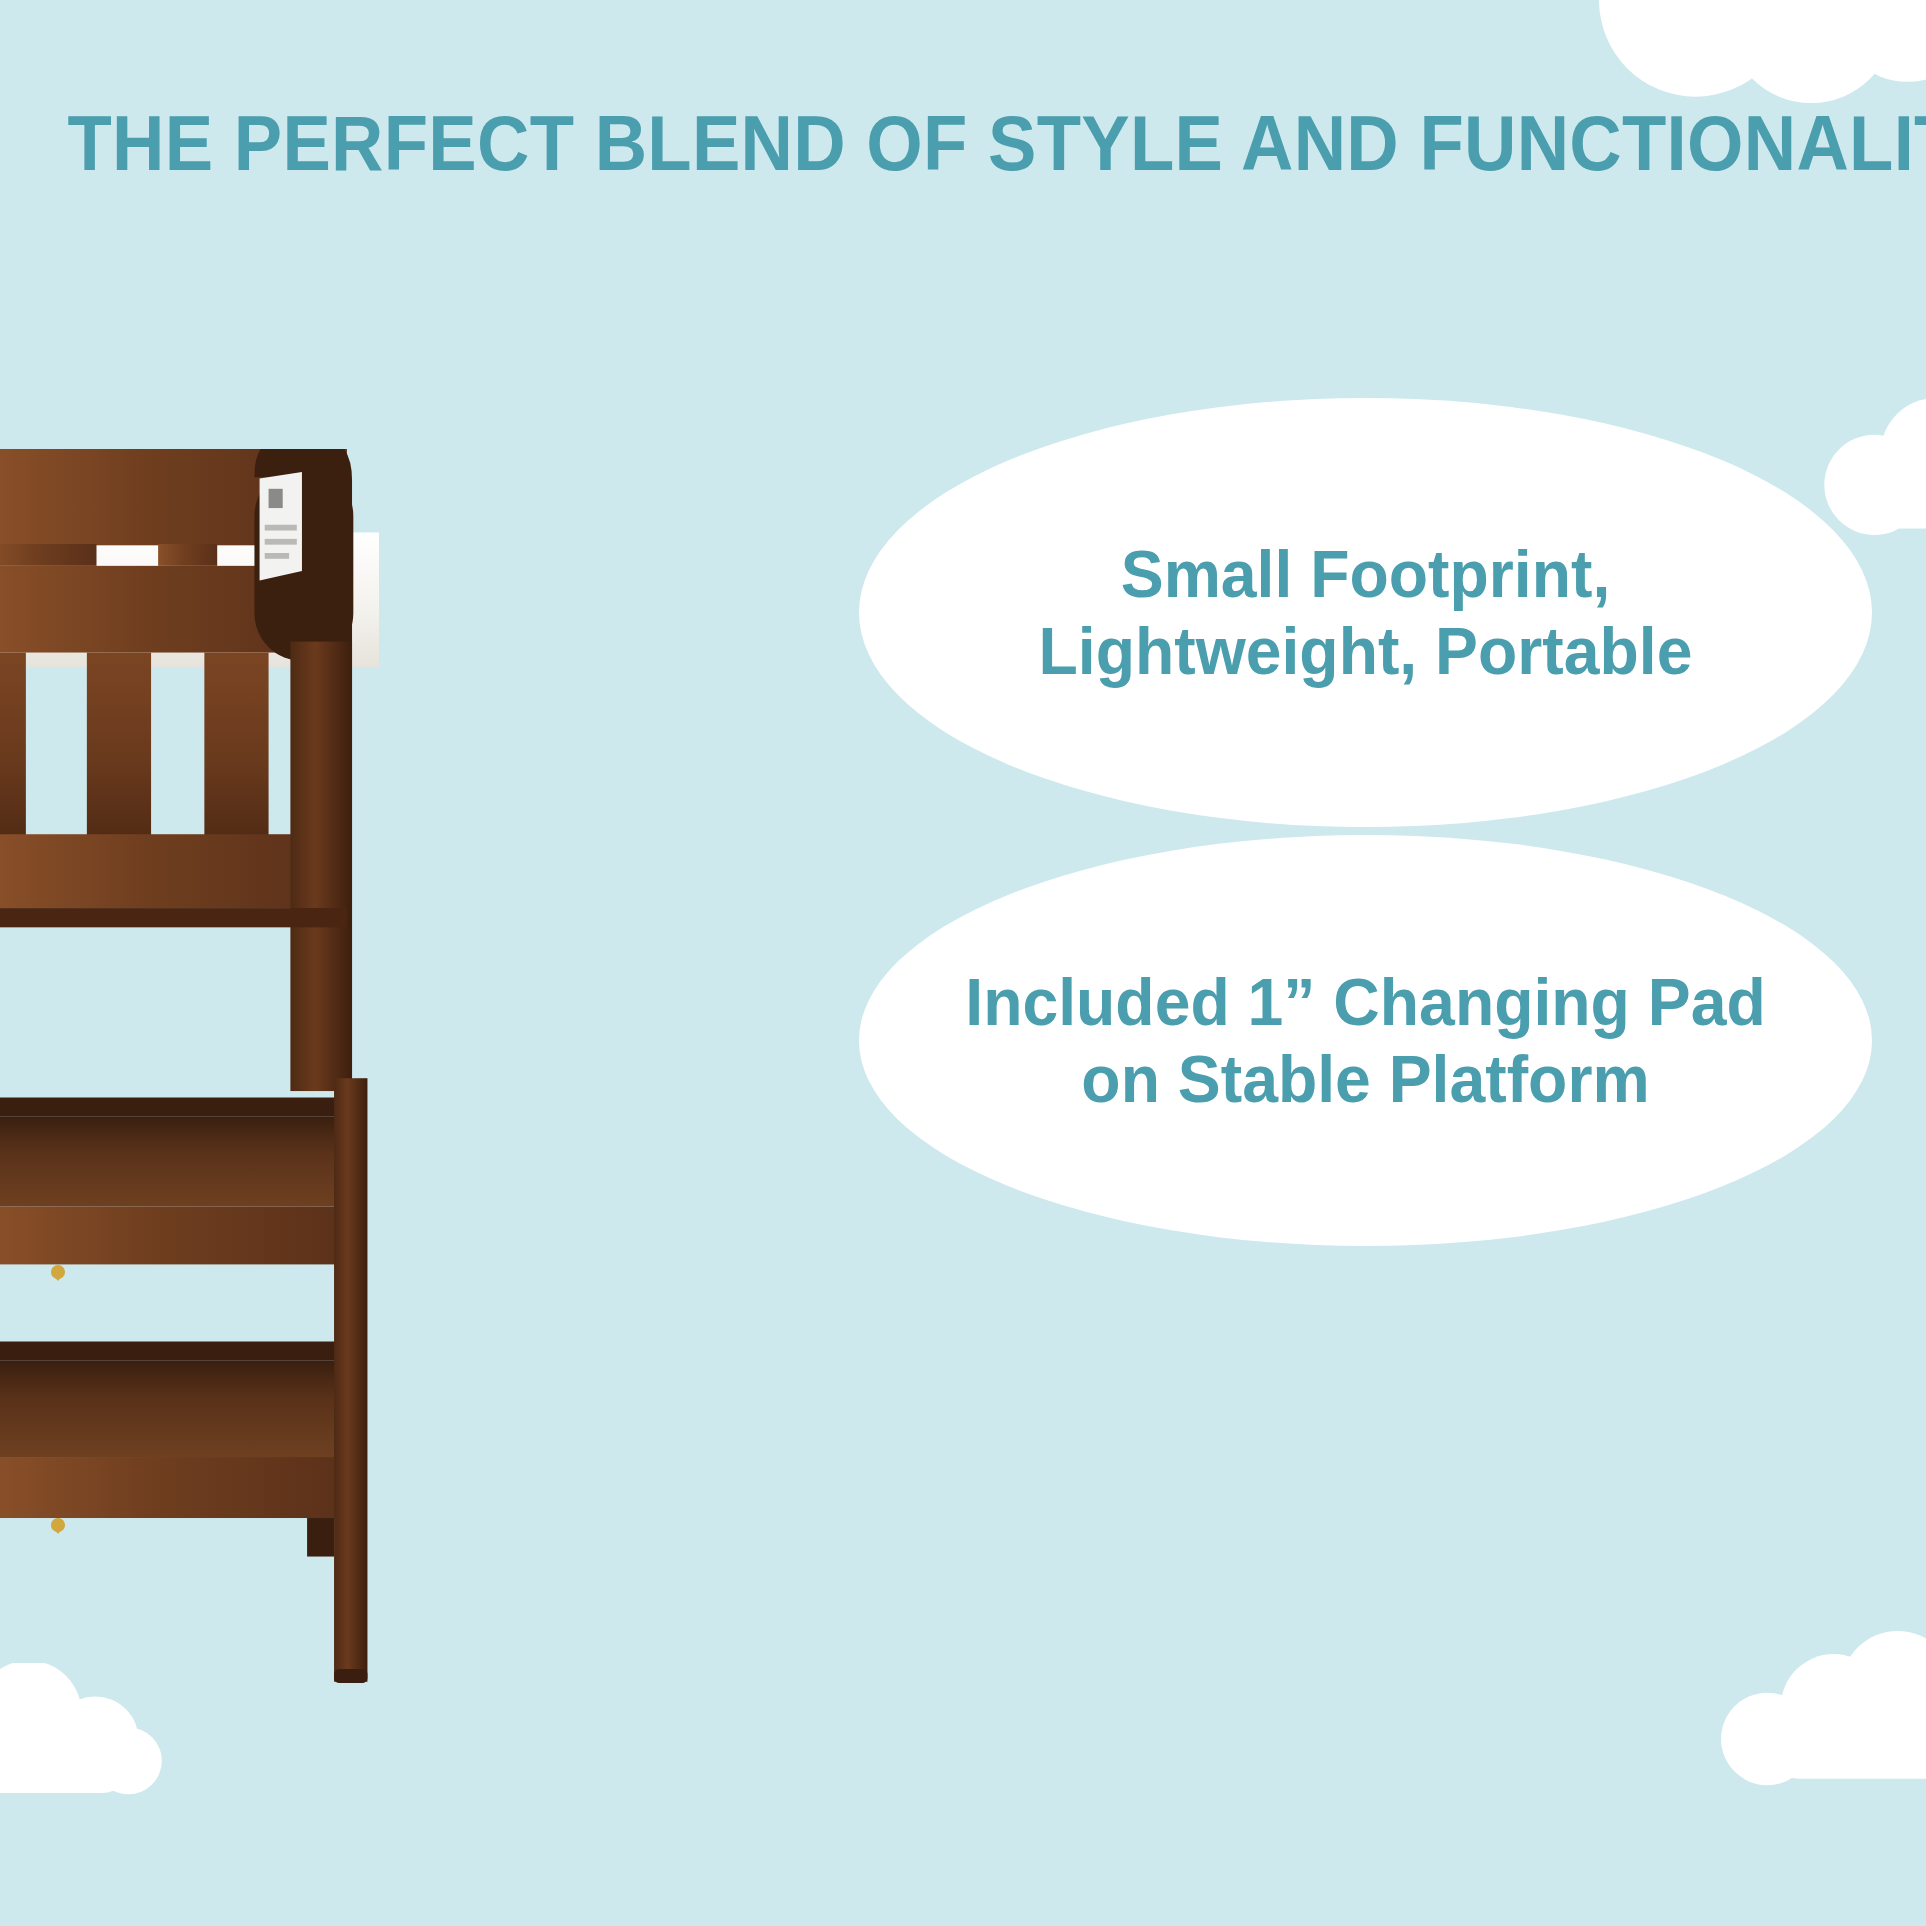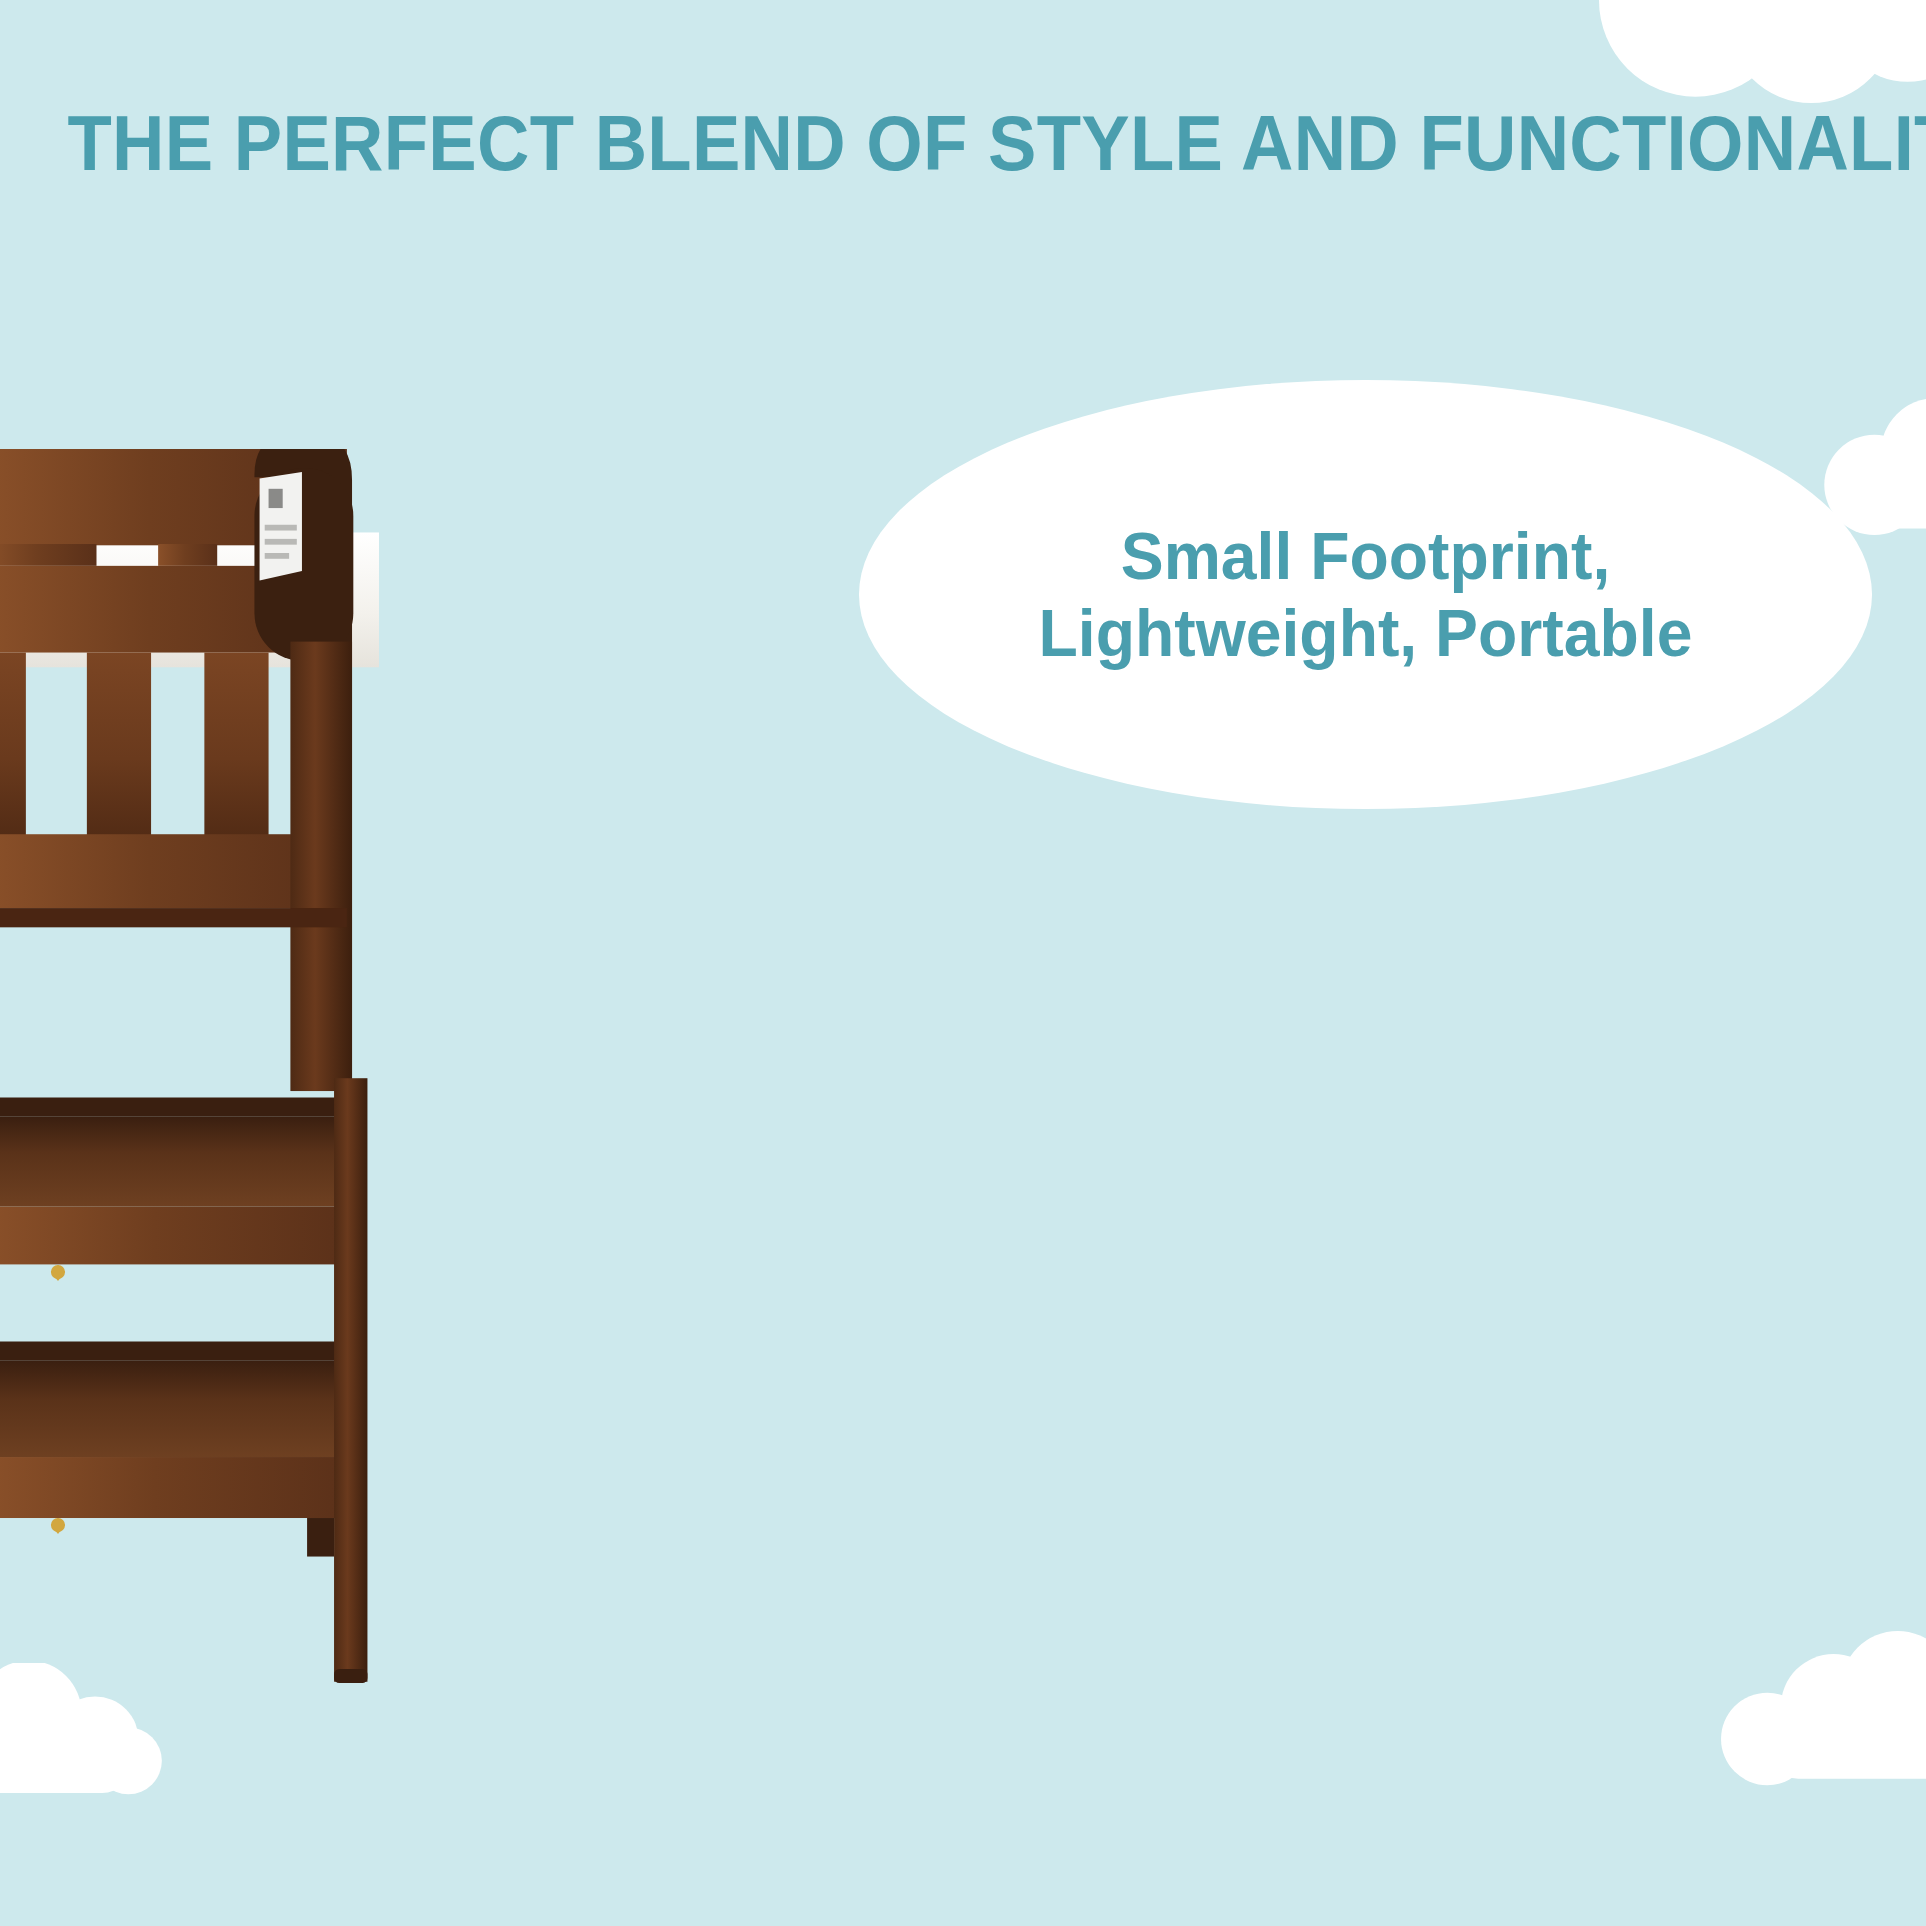--- a/index.html
+++ b/index.html
@@ -59,21 +59,21 @@
   .oval-text {
     color: #4a9eae;
     font-family: "Liberation Sans Narrow", "Liberation Sans", sans-serif;
     font-size: 67px;
     font-weight: bold;
     line-height: 1.14;
     padding: 0 83px;
     transform: scaleX(0.96);
   }
 
-  #oval1 { left: 859px; top: 380px;  width: 1013px; height: 429px; }
+  #oval1 { left: 859px; top: 398px;  width: 1013px; height: 429px; }
   #oval2 { left: 859px; top: 835px; width: 1013px; height: 411px; }
   #oval3 { left: 859px; top: 1253px; width: 1013px; height: 411px; }
 
   
   #product {
     position: absolute;
     left: 0;
     top: 449px;
     width: 758px;
     height: 1252px;
@@ -231,16 +231,19 @@
 
       <rect x="520" y="980" width="52" height="940" fill="url(#postG)"></rect>
       <rect x="520" y="1900" width="52" height="22" rx="8" fill="#3a1f10"></rect>
     </svg>
   </div>
 
   <div class="oval" id="oval1">
     <div class="oval-text">Small Footprint, Lightweight, Portable</div>
   </div>
 
+  <div class="oval" id="oval2">
+    <div class="oval-text">Included 1” Changing Pad on Stable Platform</div>
+  </div>
 
 
 </div>
 
 
 </body></html>

